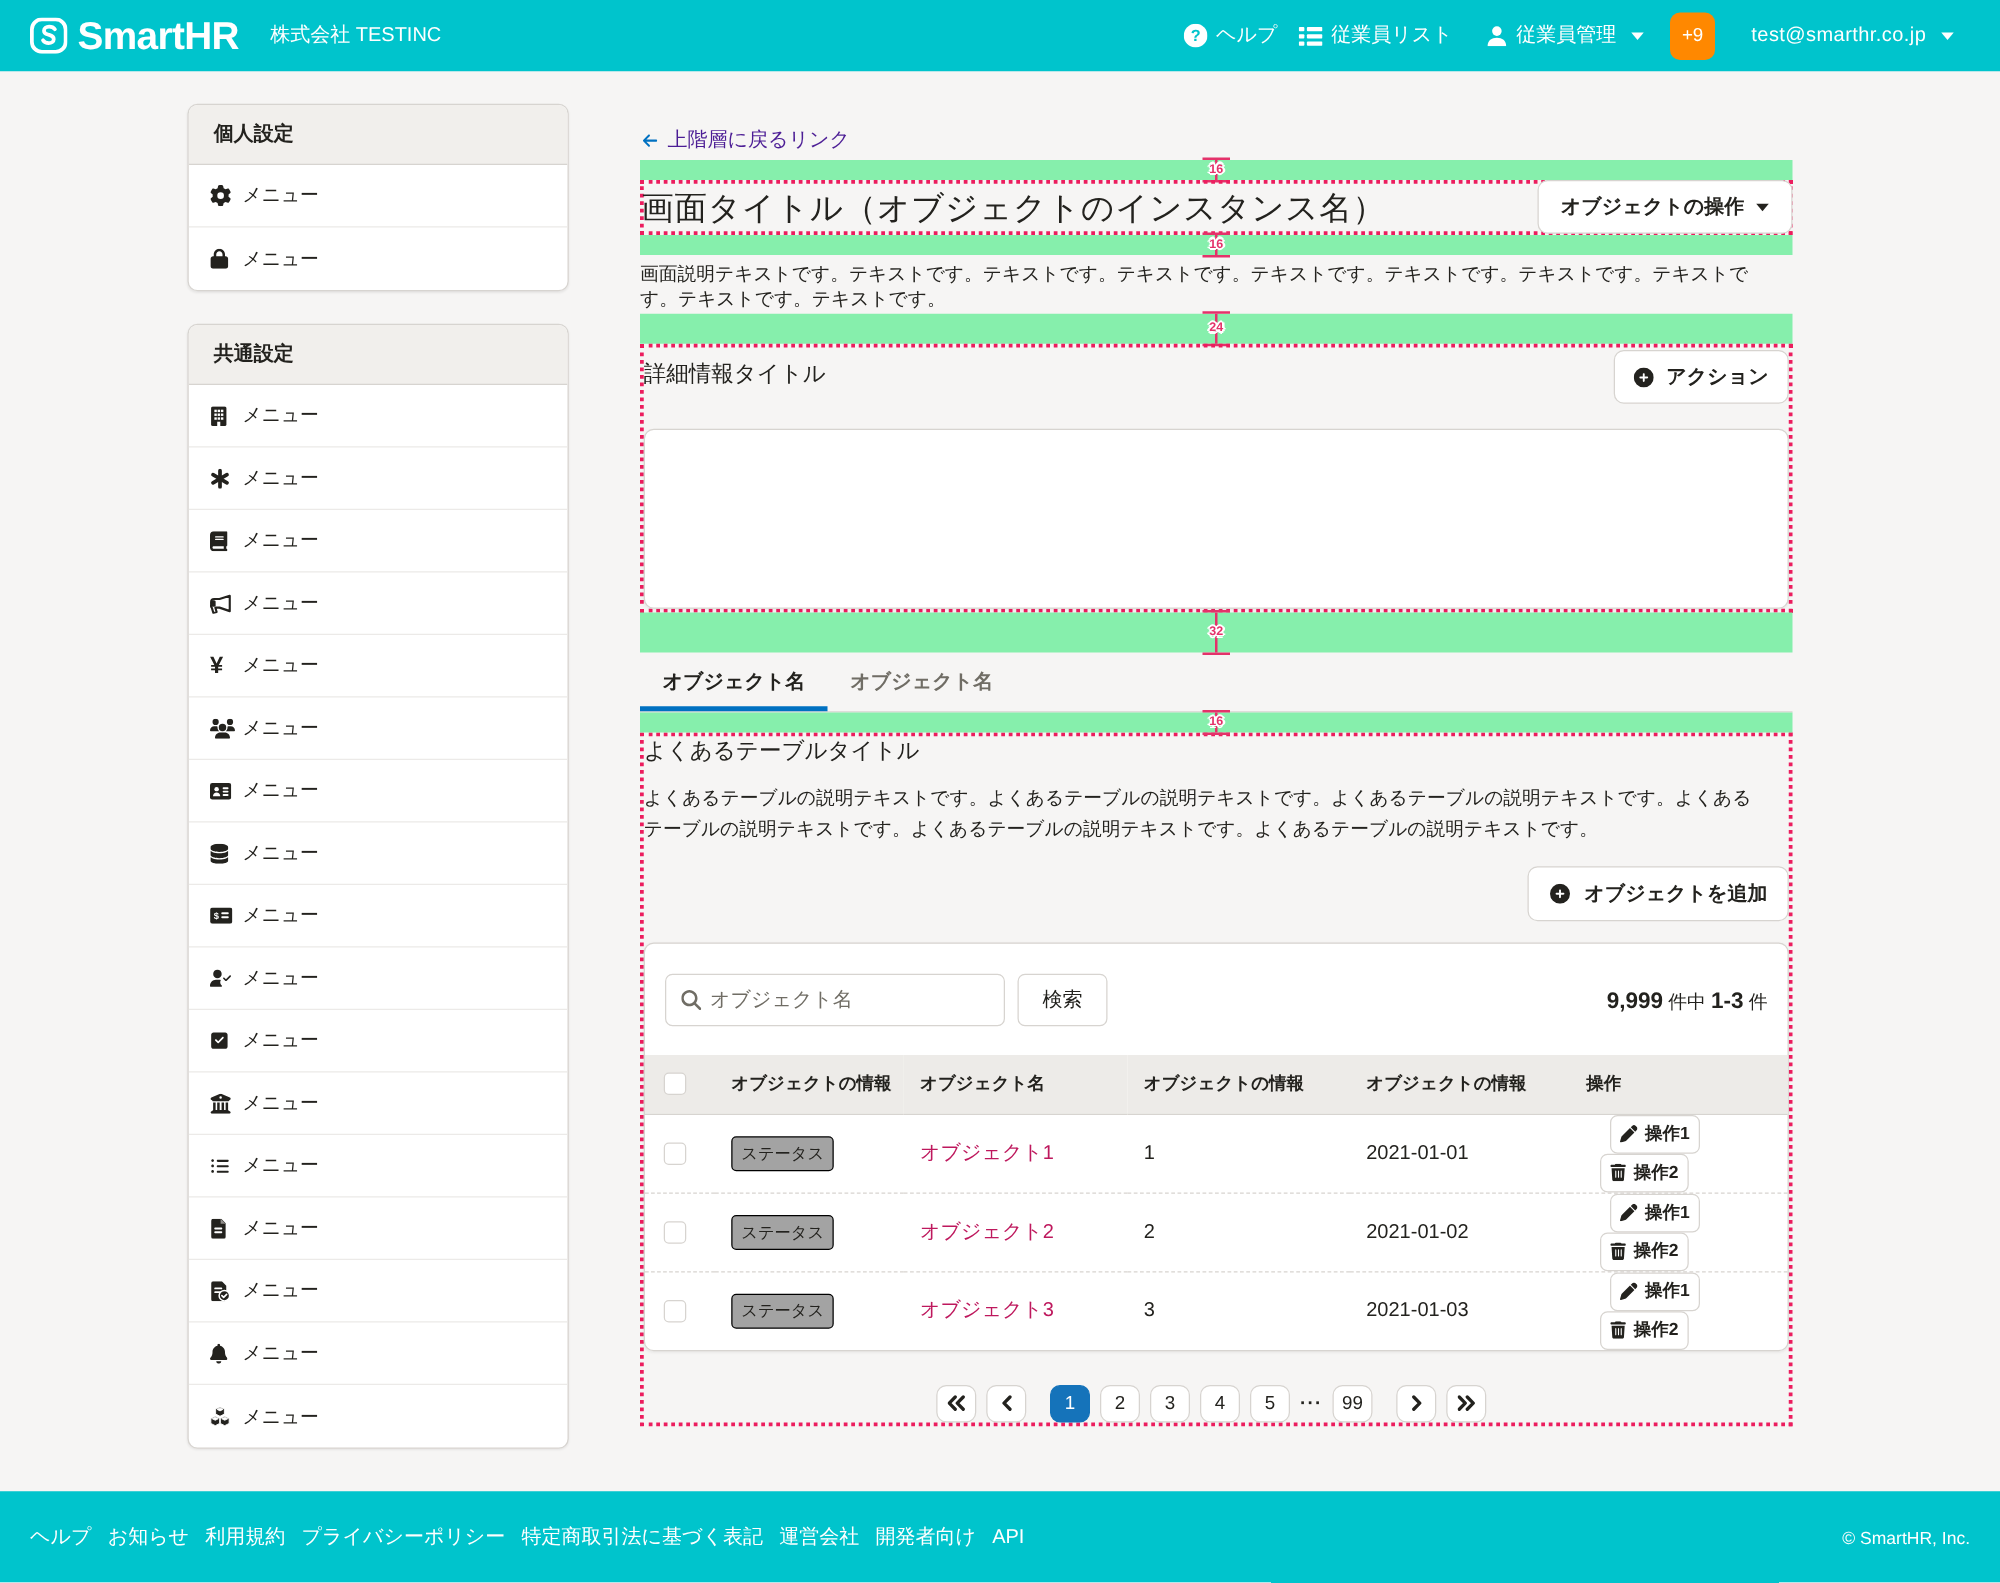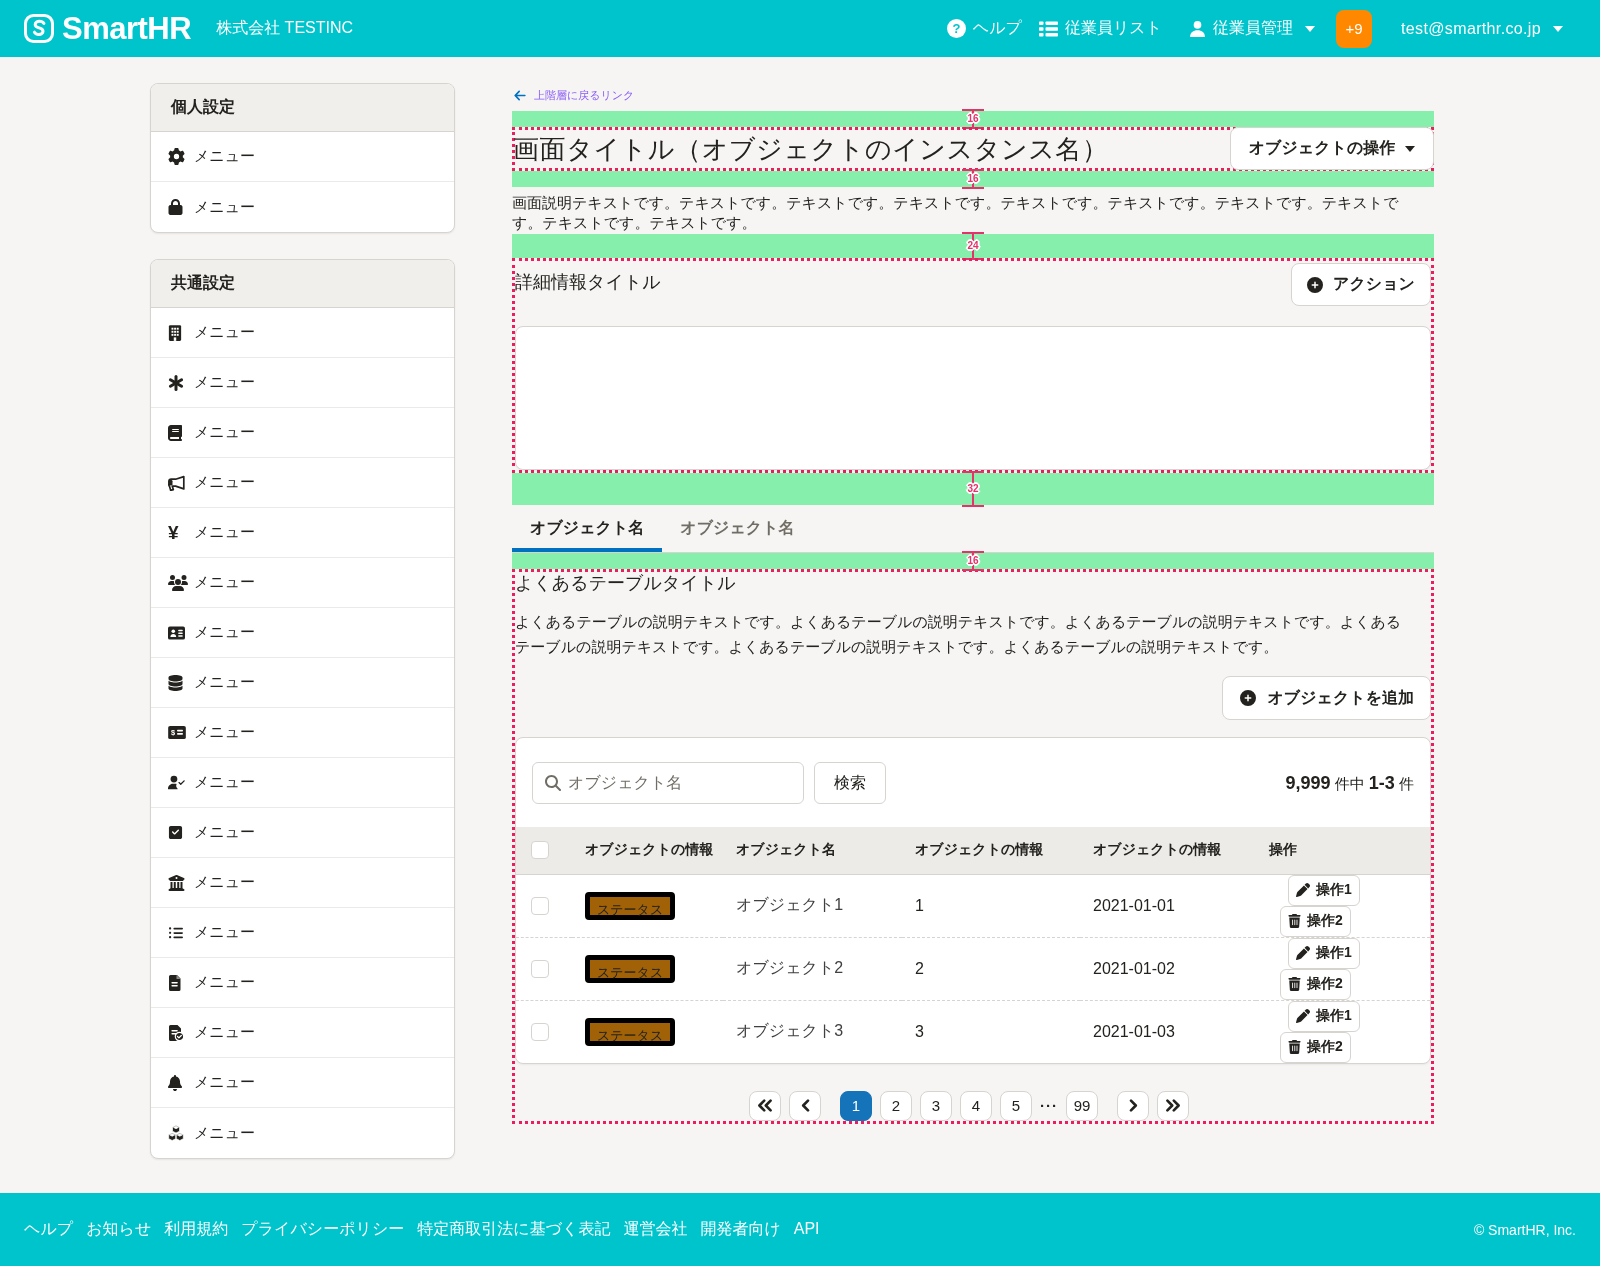--- a/index.html
+++ b/index.html
@@ -15,21 +15,21 @@
 .layout { display:flex; padding:26px 166px 0 150px; align-items:flex-start; }
 aside { width:305px; margin-right:57px; flex:none; }
 .card { background:#fff; border:1px solid #d7d4d0; border-radius:8px; box-shadow:0 1px 2px rgba(0,0,0,.07); overflow:hidden; }
 .card + .card { margin-top:26px; }
 .card-head { background:#f1efec; padding:0 20px; font-weight:bold; font-size:16px; border-bottom:1px solid #d7d4d0; height:48px; display:flex; align-items:center; }
 .menu-item { height:50px; display:flex; align-items:center; padding:0 20px 0 17px; border-bottom:1px solid #eceae8; font-size:15px; }
 .ic { width:26px; flex:none; display:flex; align-items:center; }
 .menu-item:last-child { border-bottom:none; }
 .menu-item svg { flex:none; }
 main { flex:1; min-width:0; }
-.backlink { color:#8b5cf6; font-size:11px; display:flex; align-items:center; gap:6px; margin-top:1px; text-decoration:none; height:22px; }
+.backlink { color:#4c1d95; font-size:16px; display:flex; align-items:center; gap:6px; margin-top:18px; text-decoration:none; height:22px; }
 .band { position:relative; background:#86efac; }
 .band .stem { position:absolute; left:50%; top:0; bottom:0; width:2px; margin-left:-1px; background:#e4326a; }
 .band .capt,.band .capb { position:absolute; left:50%; width:22px; height:2px; margin-left:-11px; background:#e4326a; }
 .capt { top:-2px; } .capb { bottom:-2px; }
 .band .num { position:absolute; left:50%; top:50%; transform:translate(-50%,-50%); font-size:10px; font-weight:bold; color:#e4326a; line-height:1;
   text-shadow:-2px 0 0 #fff,2px 0 0 #fff,0 -2px 0 #fff,0 2px 0 #fff,-1px -1px 0 #fff,1px -1px 0 #fff,-1px 1px 0 #fff,1px 1px 0 #fff; }
 .h16 { height:16px; } .h24 { height:24px; } .h32 { height:32px; }
 .dotted { border:3px dotted #ec1d5e; }
 .title-row { height:44px; position:relative; display:flex; align-items:center; }
 .title-row h1 { font-size:26px; font-weight:normal; line-height:1; margin-left:-2px; letter-spacing:0.6px; }
@@ -57,22 +57,22 @@
 .search-box { width:272px; height:42px; border:1px solid #d7d4d0; border-radius:6px; background:#fff; display:flex; align-items:center; padding:0 12px; gap:7px; color:#706d65; font-size:16px; }
 .search-btn { height:42px; width:72px; margin-left:10px; border-radius:6px; font-weight:normal; font-size:16px; }
 .count { margin-left:auto; font-size:15px; }
 .count b { font-size:18px; }
 table { border-collapse:collapse; width:100%; margin-top:23px; font-size:16px; table-layout:fixed;}
 thead th { background:#edebe8; font-size:14px; font-weight:bold; text-align:left; height:47px; padding:0 0 0 13px; }
 th.chk, td.chk { width:56px; padding:0 0 0 15px; }
 tbody td { height:50px; padding:0 0 0 13px; border-top:1px dashed #d7d4d0; }
 tbody tr:first-child td { border-top:1px solid #d7d4d0; }
 .cb { width:18px; height:18px; border:1px solid #d7d4d0; border-radius:4px; background:#fff; display:block; }
-.status { display:inline-block; border:5px solid #000000; border-radius:4px; height:28px; line-height:26px; padding:0 7px; font-size:13px; background:#a16207; }
-a.blue { color:#404040; text-decoration:none; }
+.status { display:inline-block; border:1px solid #000000; border-radius:4px; height:28px; line-height:26px; padding:0 7px; font-size:13px; background:#a3a3a3; }
+a.blue { color:#be185d; text-decoration:none; }
 .opbtn { height:31px; padding:0 7px; border-radius:6px; font-size:14px; gap:6px; margin-left:19px;}
 .opbtn + .opbtn { margin-left:11px; }
 .pagination { display:flex; justify-content:center; align-items:center; gap:8px; margin-top:27px; position:relative; left:-4px; }
 .pg { width:32px; height:30px; border-radius:8px; background:#fff; border:1px solid #d7d4d0; display:flex; align-items:center; justify-content:center; font-size:15px; }
 .pg.active { background:#1573ba; color:#fff; border-color:#1573ba; }
 .pg.dots { border:none; background:transparent; width:18px; letter-spacing:1px; font-weight:bold; color:#23221e; }
 .pg.prevg { margin-right:11px; } .pg.nextg { margin-left:11px; }
 footer { position:absolute; left:0; right:0; top:1193px; background:#00c4cc; height:73px; color:#fff; display:flex; align-items:center; padding:0 24px; font-size:16px; }
 footer .links { display:flex; gap:13px; align-items:baseline; }
 footer .copy { margin-left:auto; font-size:14px; }

